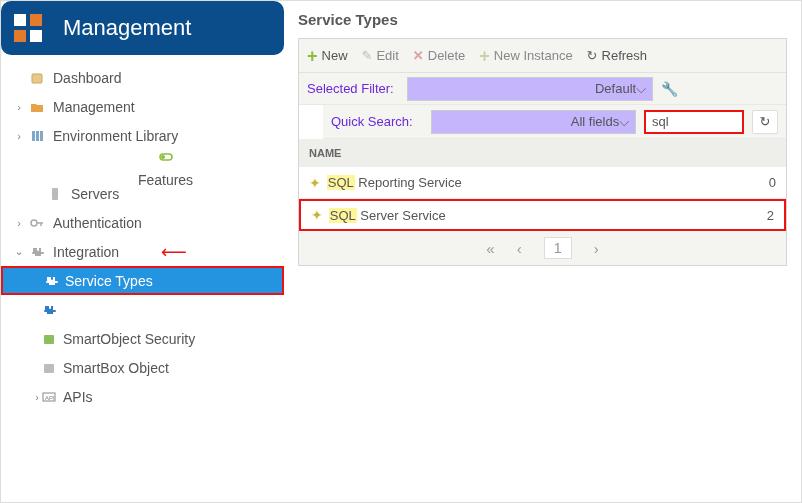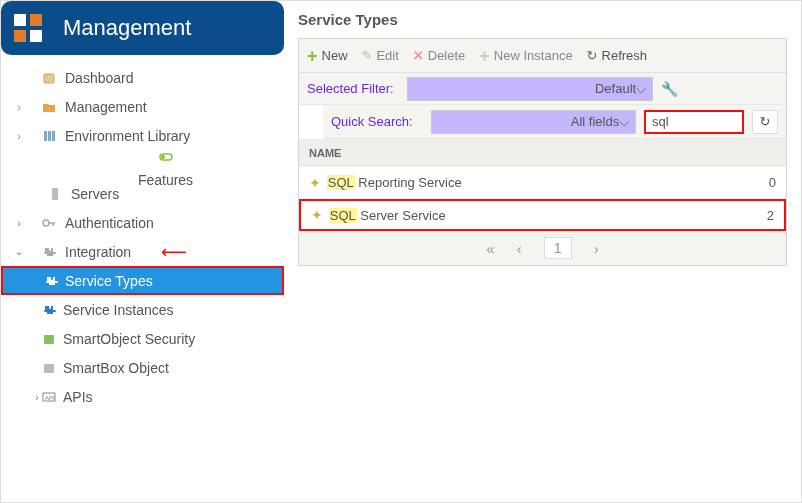--- a/index.html
+++ b/index.html
@@ -3,21 +3,21 @@
 <meta charset="utf-8">
 <style>
   * { box-sizing: border-box; margin: 0; padding: 0; }
   body { font-family: "Segoe UI", Arial, sans-serif; font-size: 13px; color: #555; background: #fff; width: 802px; height: 503px; overflow: hidden; }
   .app { display: flex; height: 503px; border: 1px solid #ddd; }
   .sidebar { width: 283px; background: #fff; display: flex; flex-direction: column; }
   .header { background: #0b4d8a; color: #fff; height: 54px; display: flex; align-items: center; padding-left: 12px; gap: 20px; border-radius: 10px; }
   .logo { width: 30px; height: 30px; position: relative; }
   .header-title { font-size: 22px; font-weight: 400; }
   .nav { flex: 1; overflow-y: auto; padding-top: 8px; }
-  .nav-item { display: flex; align-items: center; height: 29px; padding-left: 40px; gap: 8px; color: #555; cursor: pointer; position: relative; }
+  .nav-item { display: flex; align-items: center; height: 29px; padding-left: 28px; gap: 8px; color: #555; cursor: pointer; position: relative; }
   .nav-item.selected { background: #2494e0; color: #fff; }
   .expander { position: absolute; left: 12px; width: 12px; text-align: center; color: #888; font-size: 11px; }
   .nav-item.child { padding-left: 62px; }
   .nav-item.child .nav-icon { position: absolute; left: 40px; }
   .nav-item .nav-icon { width: 16px; height: 16px; display: inline-flex; align-items: center; justify-content: center; }
   .nav-label { font-size: 14px; }
   .highlight-box { border: 2px solid #e11; }
   .arrow-ind { position: absolute; left: 160px; color: #e11; font-size: 18px; }
   .user-row { height: 52px; background: #efefef; display: flex; align-items: center; padding: 0 12px; gap: 10px; }
   .avatar { width: 32px; height: 32px; border: 2px solid #777; border-radius: 50%; display: flex; align-items: center; justify-content: center; }
@@ -146,21 +146,20 @@
             </svg>
         </span>
         <span class="nav-label">Service Types</span>
       </div>
       <div class="nav-item child">
         <span class="nav-icon">
           <svg width="14" height="14">
               <path d="M3 3h4v2a1 1 0 102 0V3h2v4h2a1 1 0 110 2h-2v2H5V9H3a1 1 0 110-2h0V3z" fill="#2f7cc4"></path>
             </svg>
         </span>
-        <span class="nav-label">Service Instances</span>
       </div>
       <div class="nav-item child">
         <span class="nav-icon">
           <svg width="14" height="14">
               <rect x="2" y="3" width="10" height="9" fill="#8bbf5e" rx="1"></rect>
             </svg>
         </span>
         <span class="nav-label">SmartObject Security</span>
       </div>
       <div class="nav-item child">

